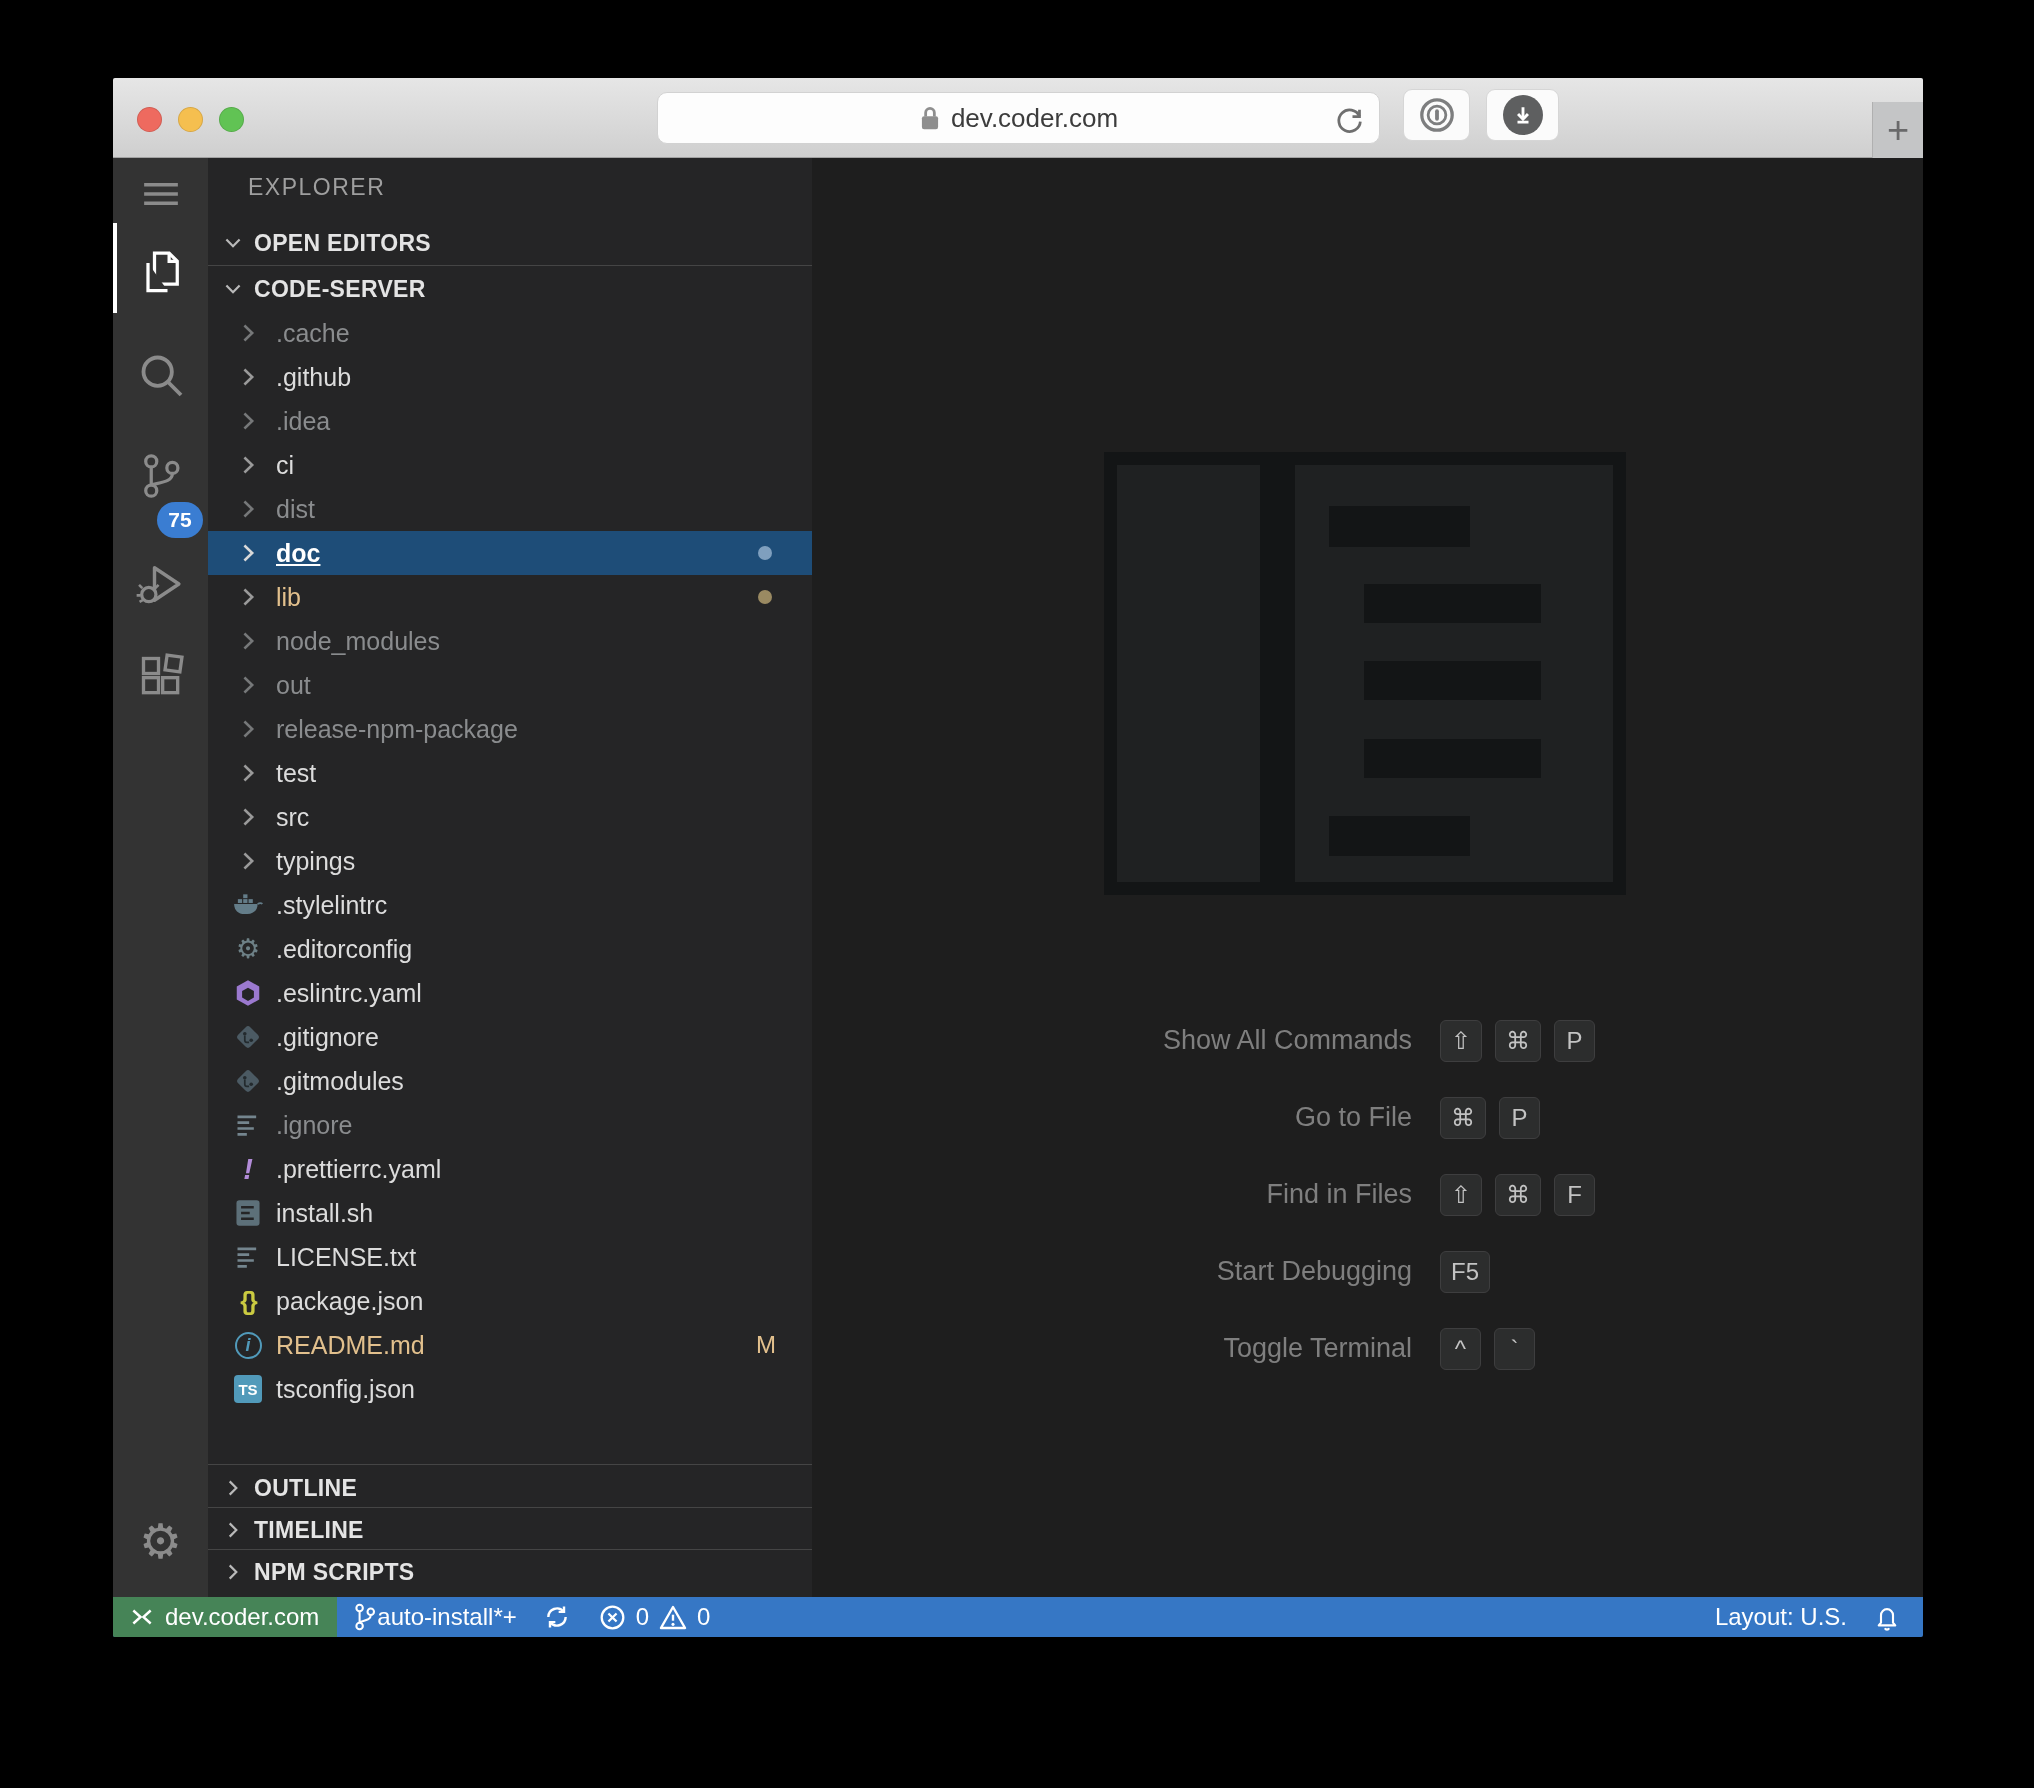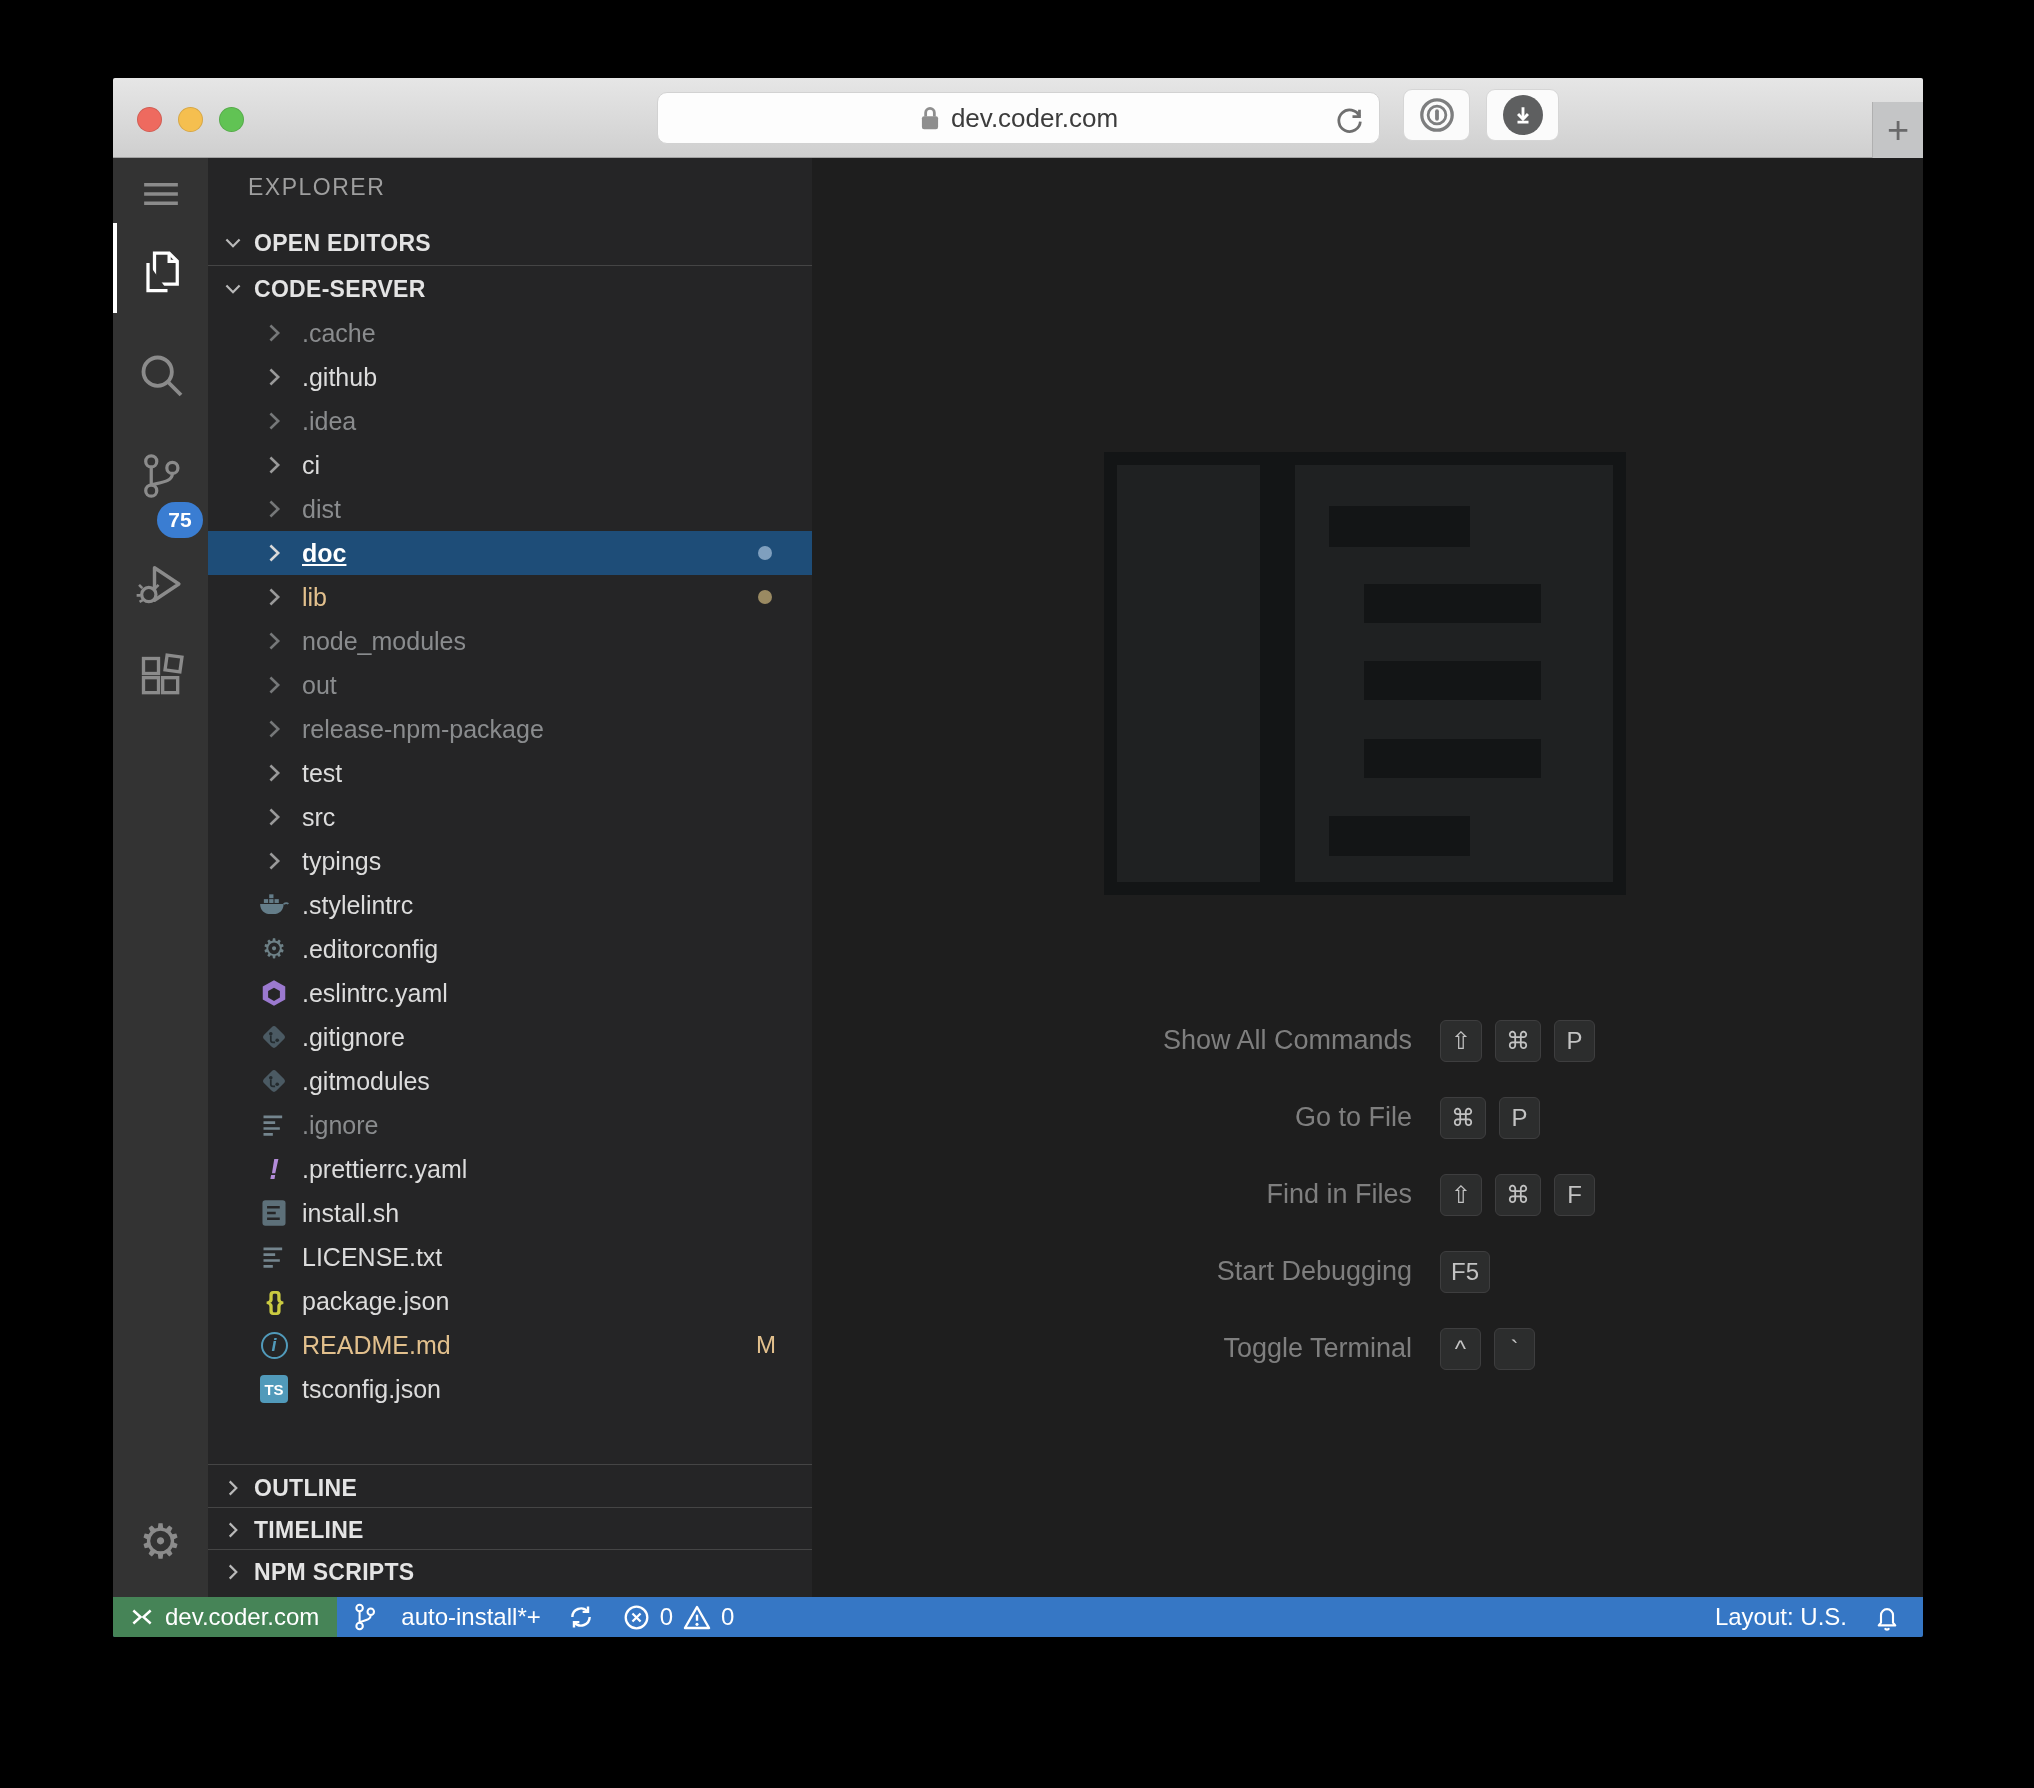--- a/index.html
+++ b/index.html
@@ -70,21 +70,21 @@
   #sec-root { top:109px; }
   #sec-outline { top:1308px; }
   #sec-timeline { top:1350px; }
   #sec-npm { top:1392px; }
   .sep { position:absolute; left:0; width:604px; height:1px; background:#454545; }
   #sep-1 { top:107px; } #sep-2 { top:1306px; } #sep-3 { top:1349px; } #sep-4 { top:1391px; }
 
   
   #tree { position:absolute; left:0; top:153px; width:604px; }
   .tree-row { position:relative; height:44px; display:flex; align-items:center;
-              padding-left:48px; font-size:25px; color:#dcdcdc; }
+              padding-left:22px; font-size:25px; color:#dcdcdc; }
   .tree-row .twisty { width:36px; display:flex; justify-content:center; align-items:center;
                       color:#9a9a9a; flex:0 0 36px; }
   .tree-row .fileicon { width:36px; display:flex; justify-content:center; align-items:center;
                         flex:0 0 36px; }
   .tree-row .label { margin-left:10px; white-space:nowrap; }
   .tree-row.dimmed { color:#8a8c8e; }
   .tree-row.dimmed .twisty { color:#767879; }
   .tree-row.modified { color:#e2c08d; }
   .tree-row.selected { background:#1e4d78; color:#ffffff; font-weight:600;text-decoration:underline; }
   .tree-row.selected .twisty { color:#d9d9d9; }
@@ -116,21 +116,21 @@
   .sc-keys { display:flex; gap:13px; margin-left:28px; }
   .key { min-width:41px; height:42px; padding:0 10px; border-radius:6px;
          background:#2c2d2d; border:1px solid #3e3e3f; color:#c3c3c3;
          font-size:24px; display:flex; align-items:center; justify-content:center; }
 
   
   #statusbar { height:40px; flex:0 0 40px; background:#3677c5; display:flex;
                align-items:center; color:#ffffff; font-size:24px; }
   #remote-indicator { height:40px; background:#468457; display:flex; align-items:center;
                       gap:10px; padding:0 18px 0 16px; }
-  .sb-item { display:flex; align-items:center; gap:24px; }
+  .sb-item { display:flex; align-items:center; gap:0; }
   #sb-branch { margin-left:16px; }
   #sb-sync { margin-left:26px; }
   #sb-problems { margin-left:28px; gap:10px; }
   #sb-spacer { flex:1; }
   #sb-layout { margin-right:26px; }
   #sb-bell { margin-right:22px; display:flex; align-items:center; }
 
   svg { display:block; }
 </style>
 </head>

